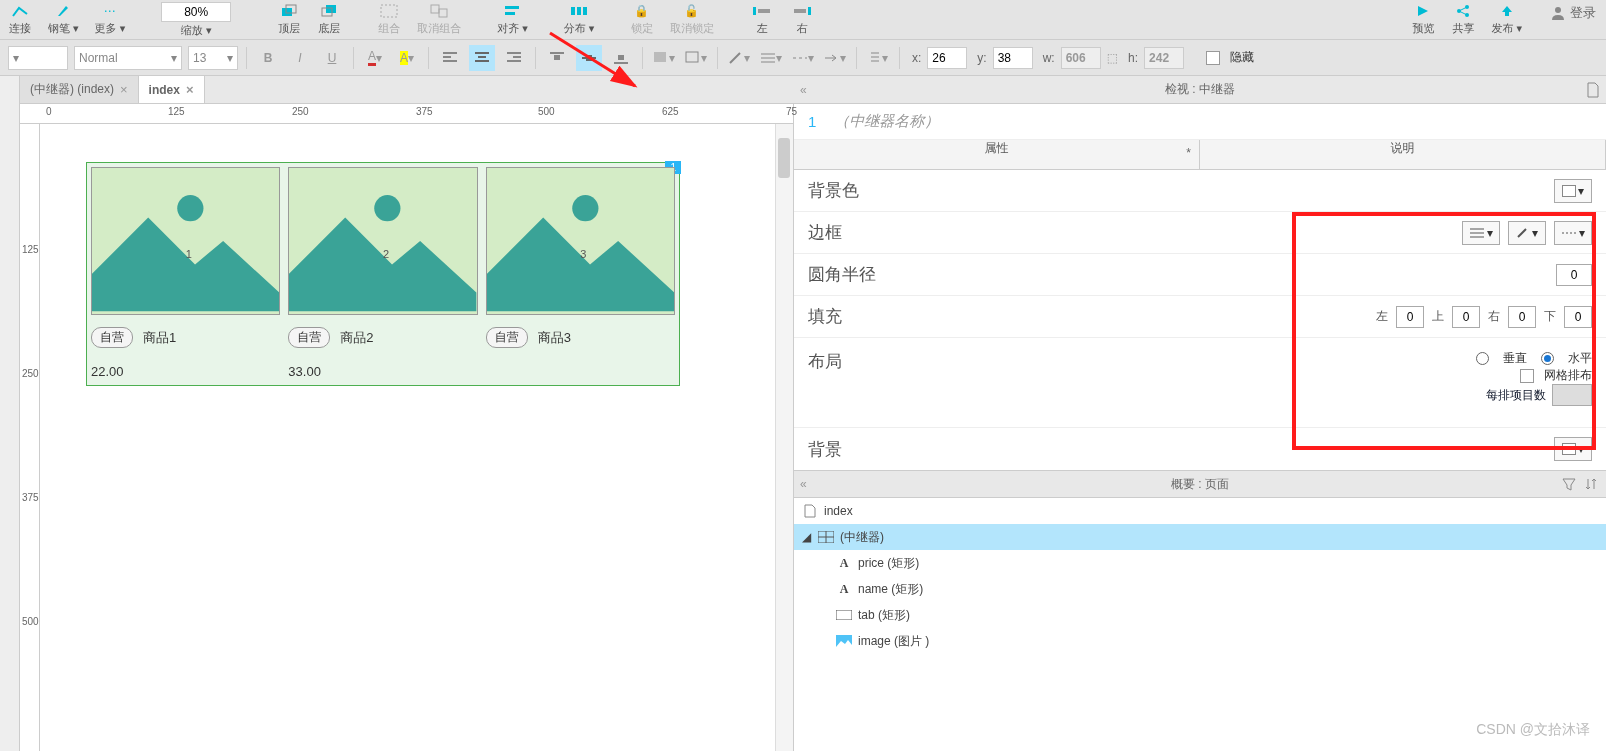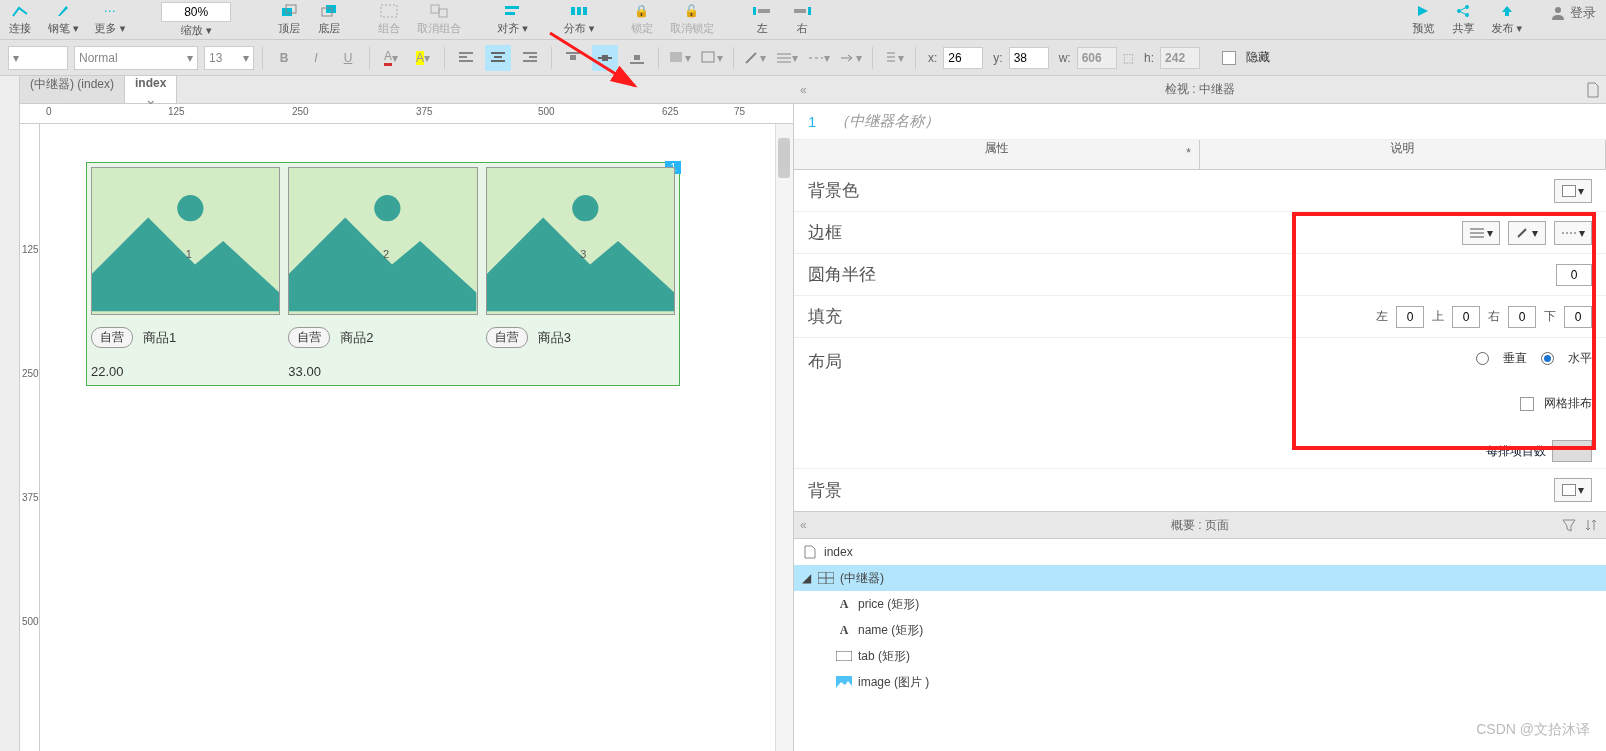--- a/index.html
+++ b/index.html
@@ -14,33 +14,33 @@
 .tb-group.dim .tb-label { color: #aaa; }
 .zoom-box { width: 70px; height: 20px; border: 1px solid #ccc; background: #fff; text-align: center; font-size: 12px; }
 .toolbar1-right { position: absolute; right: 10px; top: 0; display: flex; align-items: flex-start; }
 .login { display: flex; align-items: center; color: #666; font-size: 13px; margin-left: 20px; margin-top: 4px; }
 .login-icon { width: 16px; height: 16px; margin-right: 4px; }
 
 
 .toolbar2 { height: 36px; background: #e4e4e4; display: flex; align-items: center; padding: 0 8px; gap: 6px; border-bottom: 1px solid #ccc; }
 .dd { height: 24px; border: 1px solid #ccc; background: #fff; display: flex; align-items: center; padding: 0 4px; font-size: 12px; color: #888; }
 .dd.w60 { width: 60px; }
-.dd.w90 { width: 124px; }
+.dd.w90 { width: 108px; }
 .dd.w50 { width: 50px; }
 .tb2-btn { width: 26px; height: 26px; display: flex; align-items: center; justify-content: center; color: #999; border: 1px solid transparent; }
 .tb2-btn.active { background: #b3e5fc; }
 .tb2-sep { width: 1px; height: 22px; background: #ccc; margin: 0 2px; }
 .coord-label { color: #666; margin-left: 4px; }
 .coord-input { width: 40px; height: 22px; border: 1px solid #ccc; background: #fff; text-align: left; padding: 0 4px; font-size: 12px; }
 .coord-input.dim { background: #eee; color: #999; font-weight: bold; }
 .checkbox { width: 14px; height: 14px; border: 1px solid #999; background: #fff; display: inline-block; margin-right: 4px; }
 
 
 .tabbar { height: 28px; background: #e8e8e8; display: flex; align-items: center; border-bottom: 1px solid #ccc; width: 793px; }
-.tab { height: 27px; padding: 0 10px; display: flex; align-items: center; border-right: 1px solid #ccc; background: #e0e0e0; color: #666; gap: 6px; flex-direction: column; }
+.tab { height: 27px; padding: 0 10px; display: flex; align-items: center; border-right: 1px solid #ccc; background: #e0e0e0; color: #666; gap: 6px; }
 .tab.active { background: #fff; font-weight: bold; }
 .tab-close { color: #999; font-size: 13px; }
 .tabbar-drop { margin-left: auto; width: 24px; height: 27px; display: flex; align-items: center; justify-content: center; }
 
 
 .main { display: flex; height: calc(751px - 40px - 36px); }
 .left-tools { width: 20px; background: #eee; border-right: 1px solid #ccc; }
 
 
 .canvas-wrap { width: 773px; display: flex; flex-direction: column; position: relative; }
@@ -370,21 +370,21 @@
         </div>
       <div class="tabbar-drop">▾</div>
     </div>
     <div class="ruler-h">
       <span style="left:26px">0</span>
       <span style="left:148px">125</span>
       <span style="left:272px">250</span>
       <span style="left:396px">375</span>
       <span style="left:518px">500</span>
       <span style="left:642px">625</span>
-      <span style="left:714px">75</span>
+      <span style="left:766px">75</span>
     </div>
     <div class="canvas-body">
       <div class="ruler-v">
         <span style="top:120px">125</span>
         <span style="top:244px">250</span>
         <span style="top:368px">375</span>
         <span style="top:492px">500</span>
       </div>
       <div class="canvas">
         <div class="repeater">
@@ -495,21 +495,21 @@
           <span class="pad-label">上</span>
             <input class="mini-input" style="width: 28px;" value="0">
           <span class="pad-label">右</span>
             <input class="mini-input" style="width: 28px;" value="0">
           <span class="pad-label">下</span>
             <input class="mini-input" style="width: 28px;" value="0">
         </div>
       </div>
       <div class="prop-row" style="min-height:90px;align-items:flex-start;padding-top:12px">
         <div class="prop-label">布局</div>
-        <div class="prop-controls" style="flex-direction:column;align-items:flex-end;gap:28px">
+        <div class="prop-controls" style="flex-direction:column;align-items:flex-end;gap:0">
           <div style="display:flex;gap:14px;align-items:center">
             <span class="radio"></span>
               <span>垂直</span>
             <span class="radio checked"></span>
               <span>水平</span>
           </div>
           <div style="display:flex;gap:6px;align-items:center">
             <span class="checkbox"></span>
               <span>网格排布</span>
           </div>

